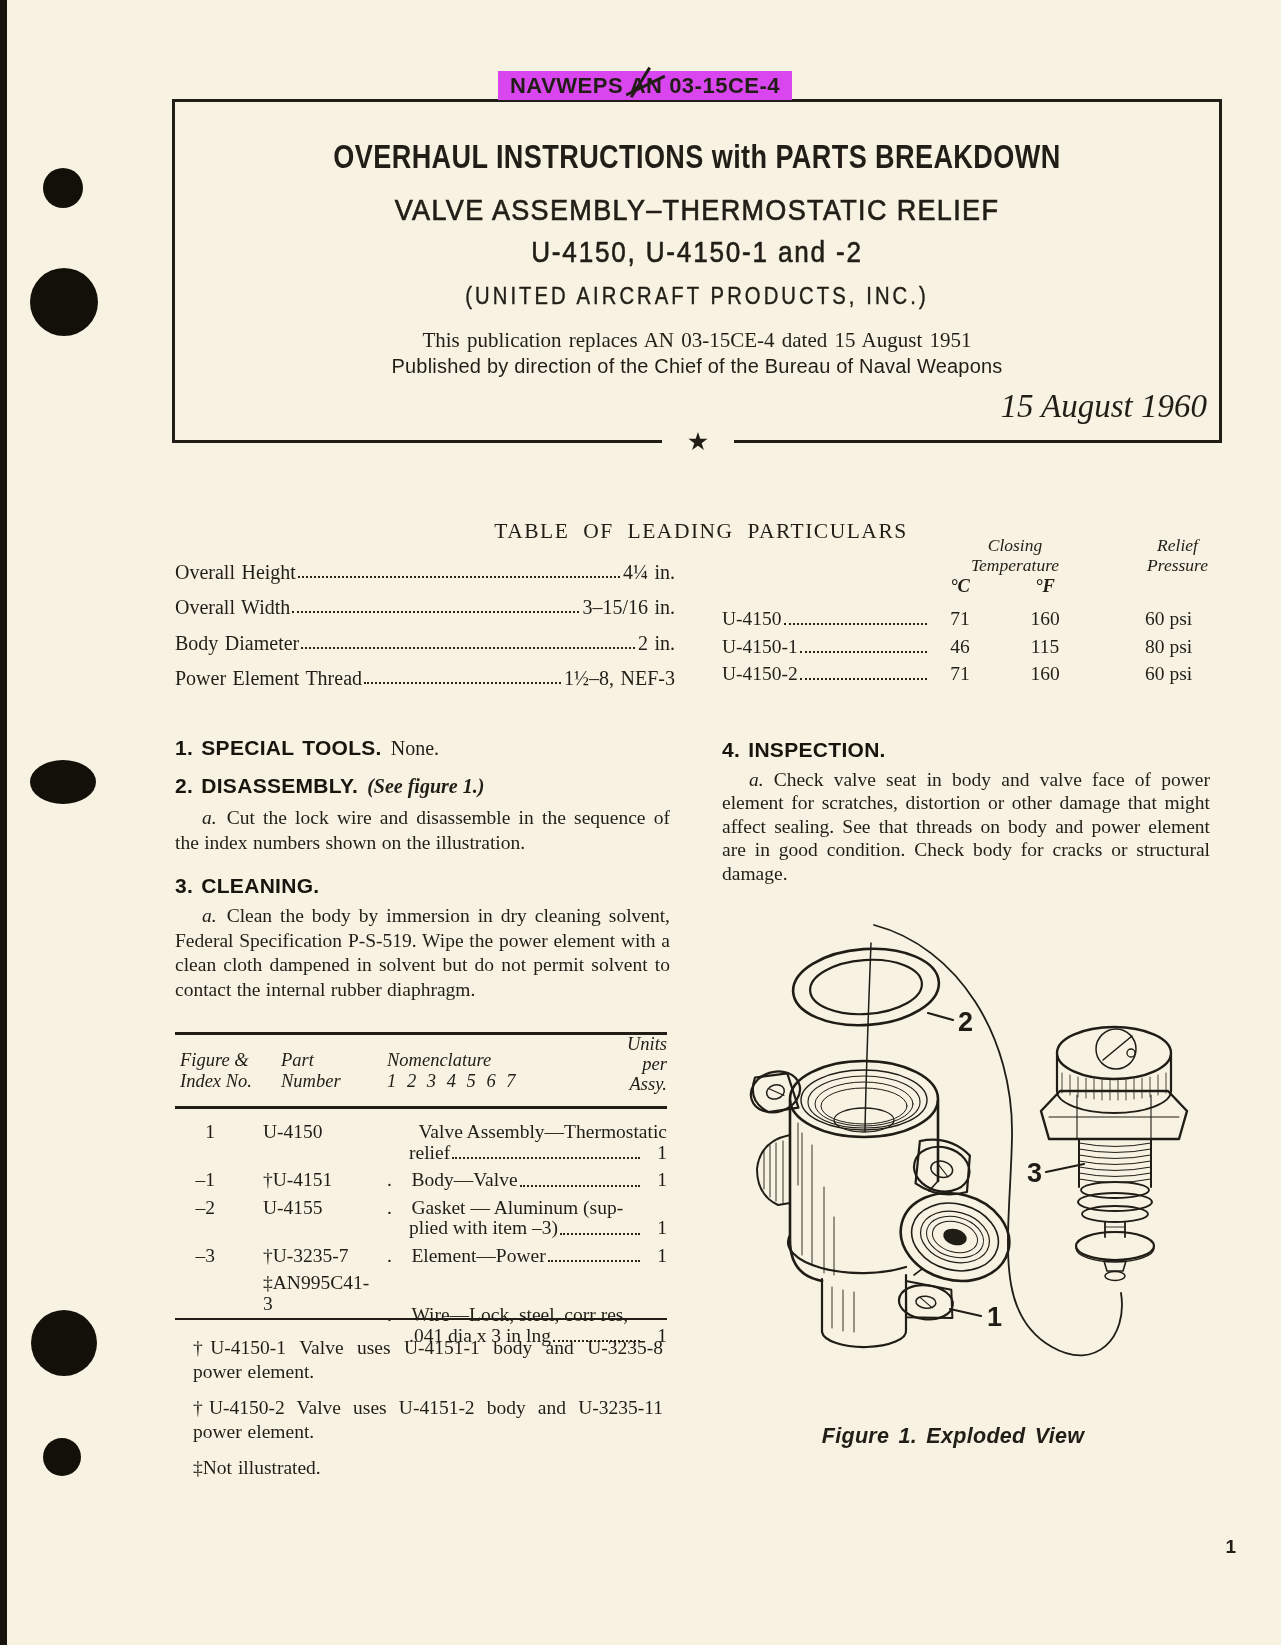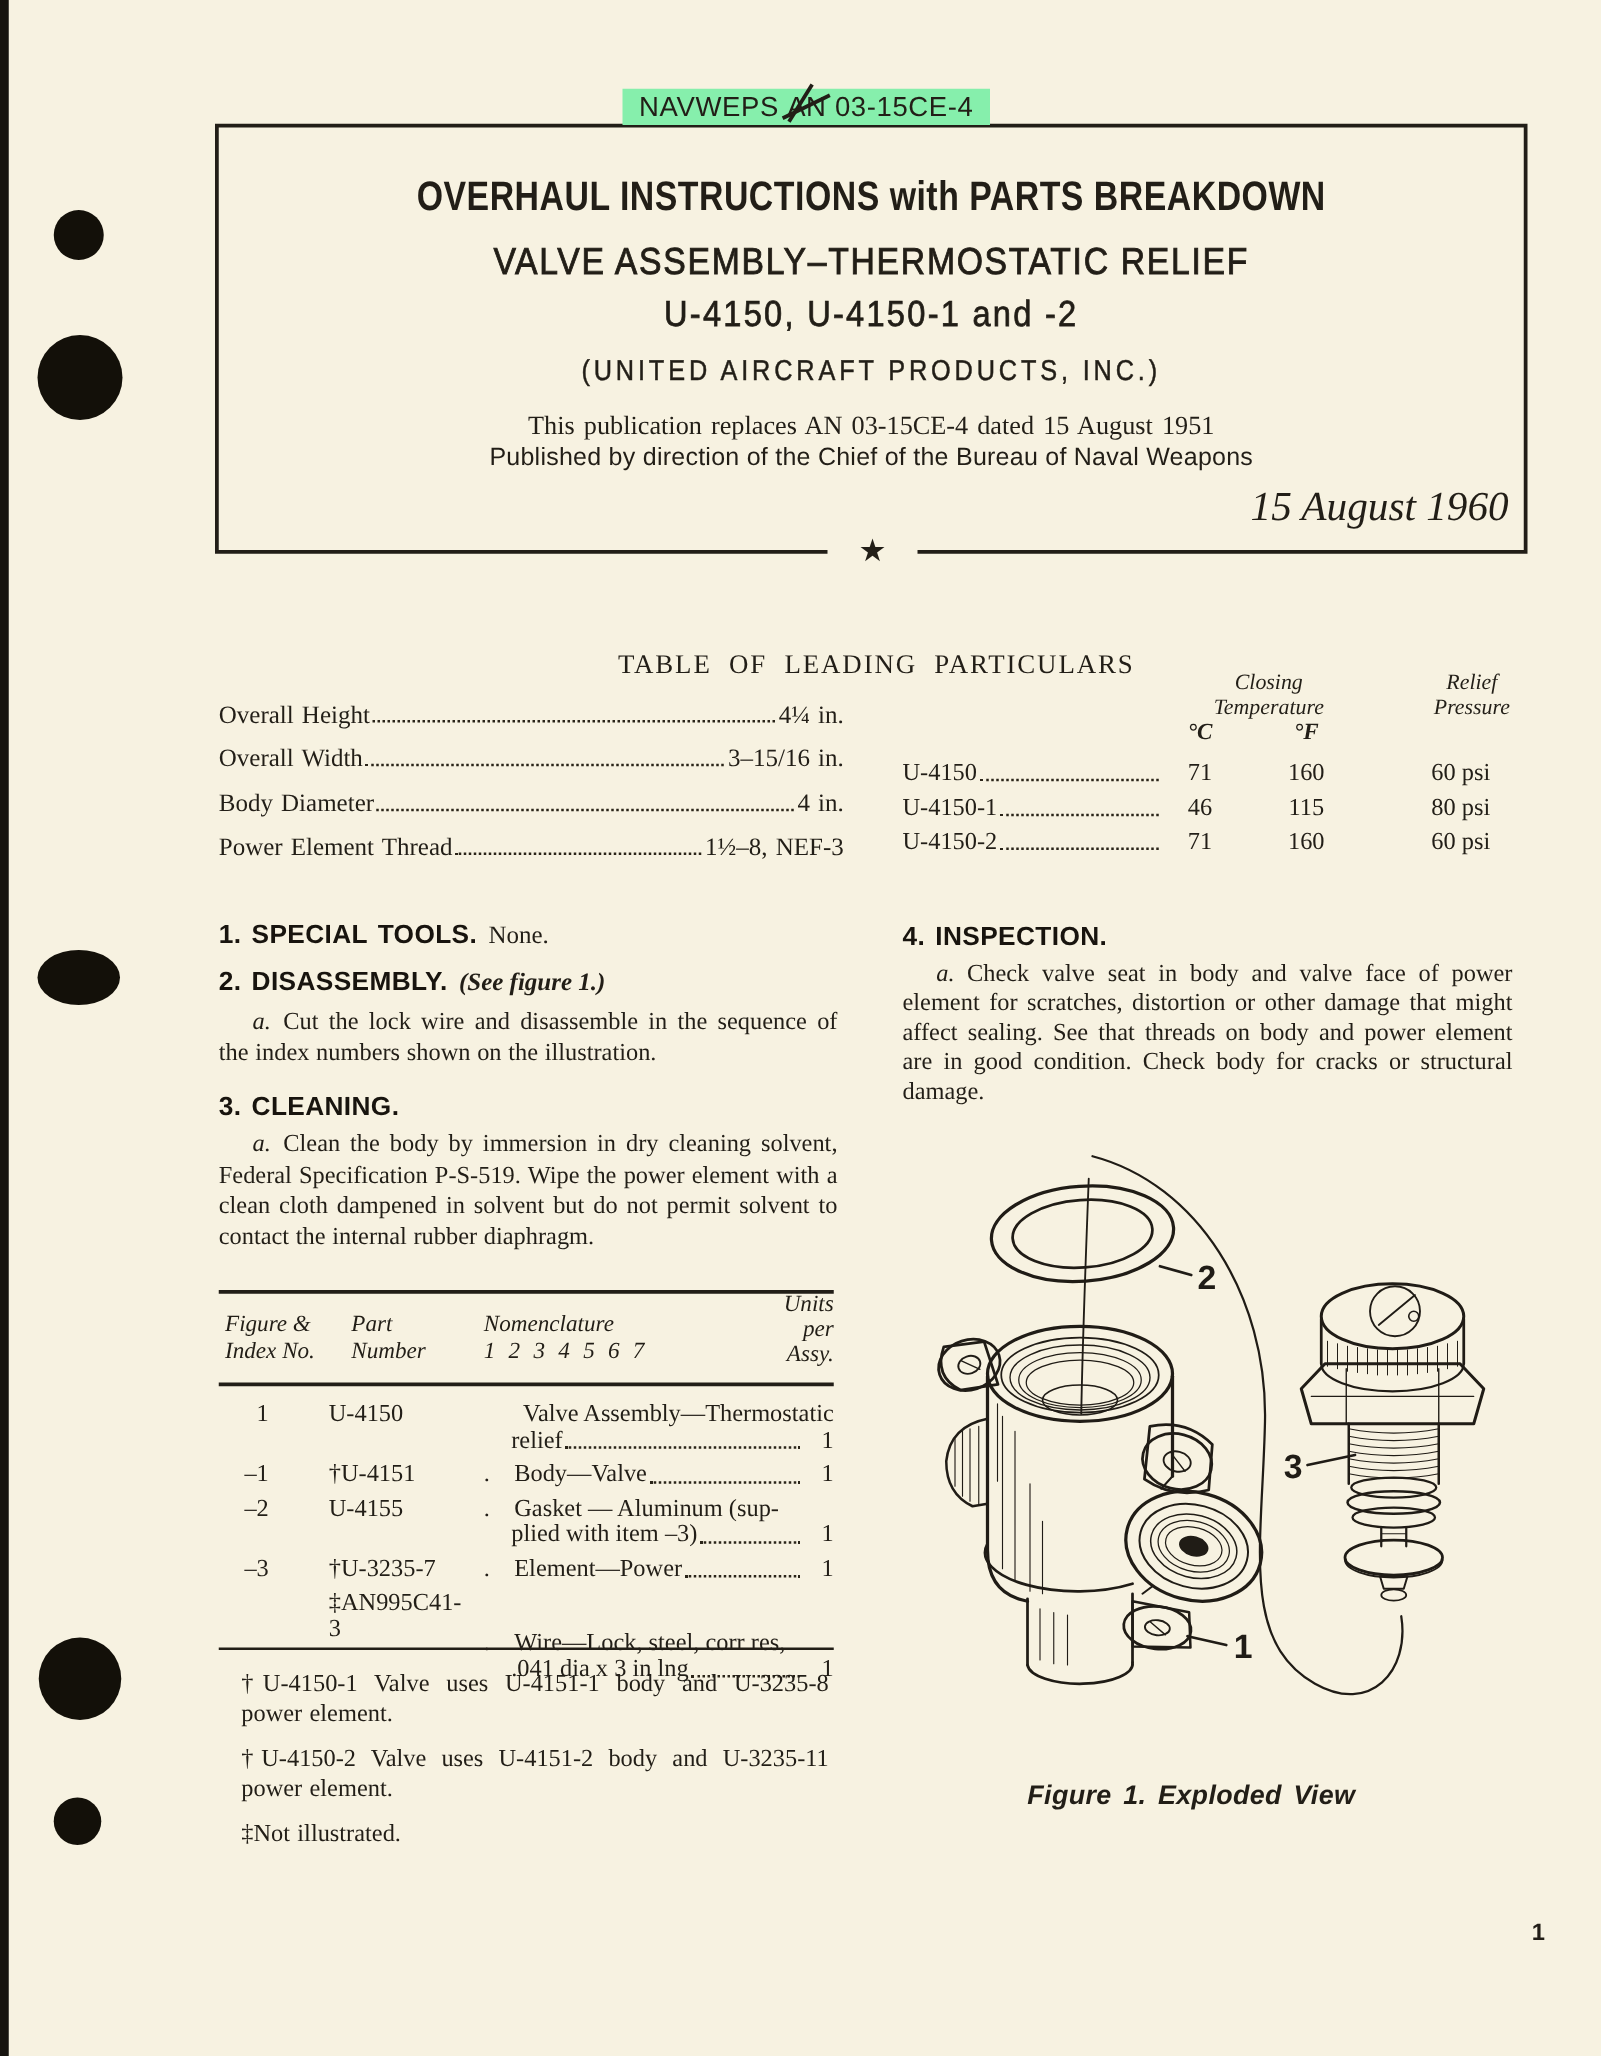--- a/index.html
+++ b/index.html
@@ -9,22 +9,22 @@
   .sans{font-family:"Liberation Sans","DejaVu Sans",sans-serif;}
   .center{text-align:center;}
   .opt:empty{display:none;}
 
   
   #edge-strip{left:0;top:0;width:7px;height:1645px;background:#17140f;}
   .hole{background:#131009;border-radius:50%;}
 
   
   #header-box{left:172px;top:99px;width:1050px;height:344px;border:3px solid #221e17;box-sizing:border-box;}
-  #navweps{left:498px;top:71px;width:294px;height:29px;background:#86efac;text-align:center;
-           font-weight:400;font-size:22px;line-height:29px;letter-spacing:0.5px;}
+  #navweps{left:498px;top:71px;width:294px;height:29px;background:#d946ef;text-align:center;
+           font-weight:700;font-size:22px;line-height:29px;letter-spacing:0.5px;}
   .struck{position:relative;display:inline-block;}
   .struck::after{content:"";position:absolute;left:-18%;right:-14%;top:46%;border-top:3.2px solid #221e17;transform:rotate(-26deg);}
   .struck::before{content:"";position:absolute;left:28%;top:-22%;height:120%;border-left:3px solid #221e17;transform:rotate(32deg);}
   #star-gap{left:662px;top:426px;width:72px;height:32px;background:#f7f2e1;text-align:center;font-size:25px;line-height:32px;}
   .cond{transform:scaleX(0.82);transform-origin:50% 50%;white-space:nowrap;}
   #title1{left:172px;top:138px;width:1050px;font-weight:700;font-size:33px;letter-spacing:0.5px;}
   #title2{left:172px;top:193px;width:1050px;font-weight:400;font-size:30px;letter-spacing:1.5px;-webkit-text-stroke:0.7px #221e17;}
   #title2 .cond{transform:scaleX(0.9);}
   #title3{left:172px;top:236px;width:1050px;font-weight:400;font-size:29px;letter-spacing:2px;-webkit-text-stroke:0.6px #221e17;}
   #title3 .cond{transform:scaleX(0.9);}
@@ -122,21 +122,21 @@
         <span>4¼ in.</span>
       </div>
     <div class="prow">
         <span>Overall Width</span>
         <span class="lead"></span>
         <span>3–15/16 in.</span>
       </div>
     <div class="prow">
         <span>Body Diameter</span>
         <span class="lead"></span>
-        <span>4 in.</span>
+        <span>2 in.</span>
       </div>
     <div class="prow">
         <span>Power Element Thread</span>
         <span class="lead"></span>
         <span>1½–8, NEF-3</span>
       </div>
   </div>
 
   <div id="t-closing" class="abs">
       <div>Closing</div>

